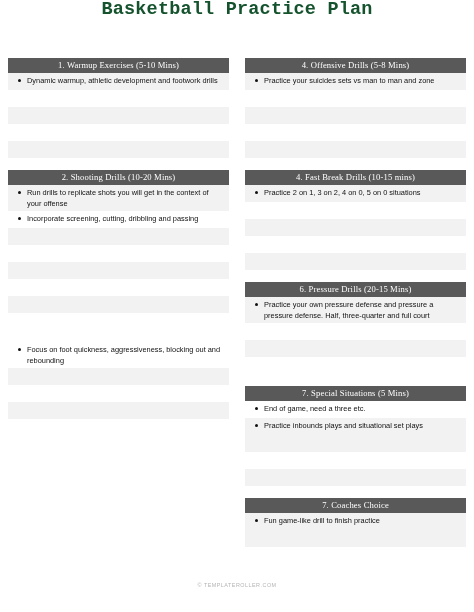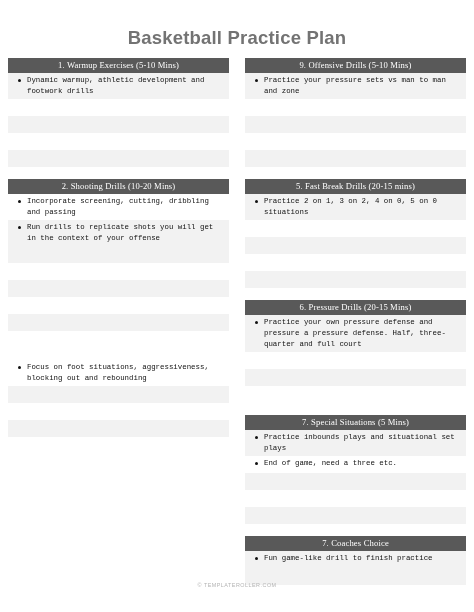--- a/index.html
+++ b/index.html
@@ -16,27 +16,26 @@
   }
   .page {
     position: relative;
     width: 474px;
     height: 612px;
     background: #ffffff;
     box-sizing: border-box;
   }
   .doc-title {
     text-align: center;
-    font-family: Liberation Sans, sans-serif;
+    font-family: Liberation Mono, monospace;
     font-weight: bold;
     font-size: 18.5px;
     letter-spacing: 0.2px;
-    color: #737373;
+    color: #14532d;
     margin: 0;
-    padding-top: 28px;
     padding-bottom: 0;
     line-height: 1.1;
   }
   .columns {
     position: absolute;
     top: 58px;
     left: 0;
     width: 444px;
     display: flex;
     flex-direction: row;
@@ -98,21 +97,21 @@
   .bullet-dot {
     flex: 0 0 auto;
     width: 3px;
     height: 3px;
     border-radius: 50%;
     background: #111111;
     margin-top: 4px;
   }
   .bullet-text {
     flex: 1 1 auto;
-    font-family: Liberation Mono, monospace;
+    font-family: Liberation Sans, sans-serif;
   }
   .spacer-md { height: 12px; }
   .footer {
     position: absolute;
     left: 0;
     bottom: 24px;
     width: 474px;
     text-align: center;
     font-family: "Liberation Sans", "DejaVu Sans", sans-serif;
     font-size: 5.4px;
@@ -146,75 +145,75 @@
             <div class="row filler plain">&nbsp;</div>
             <div class="row filler shaded">&nbsp;</div>
             <div class="row filler plain">&nbsp;</div>
             <div class="row filler shaded">&nbsp;</div>
           </div>
         </div>
         <div class="spacer-md"></div>
         <div class="section">
           <div class="section-header">2. Shooting Drills (10-20 Mins)</div>
           <div class="section-body">
+            <div class="row shaded">
+              <div class="bullet-item">
+                <span class="bullet-dot"></span>
+                <span class="bullet-text">Run drills to replicate shots you will get in the context of your offense</span>
+              </div>
+            </div>
             <div class="row plain">
               <div class="bullet-item">
                 <span class="bullet-dot"></span>
                 <span class="bullet-text">Incorporate screening, cutting, dribbling and passing</span>
               </div>
             </div>
-            <div class="row shaded">
-              <div class="bullet-item">
-                <span class="bullet-dot"></span>
-                <span class="bullet-text">Run drills to replicate shots you will get in the context of your offense</span>
-              </div>
-            </div>
             <div class="row filler shaded">&nbsp;</div>
             <div class="row filler plain">&nbsp;</div>
             <div class="row filler shaded">&nbsp;</div>
             <div class="row filler plain">&nbsp;</div>
             <div class="row filler shaded">&nbsp;</div>
             <div class="row filler plain">&nbsp;</div>
           </div>
         </div>
         <div class="spacer-md"></div>
         <div class="section">
           <div class="section-body">
             <div class="row plain">
               <div class="bullet-item">
                 <span class="bullet-dot"></span>
-                <span class="bullet-text">Focus on foot situations, aggressiveness, blocking out and rebounding</span>
+                <span class="bullet-text">Focus on foot quickness, aggressiveness, blocking out and rebounding</span>
               </div>
             </div>
             <div class="row filler shaded">&nbsp;</div>
             <div class="row filler plain">&nbsp;</div>
             <div class="row filler shaded">&nbsp;</div>
             <div class="row filler plain">&nbsp;</div>
           </div>
         </div>
       </div>
     <div class="column" id="right-column">
         <div class="section">
-          <div class="section-header">9. Offensive Drills (5-10 Mins)</div>
-          <div class="section-body">
-            <div class="row shaded">
-              <div class="bullet-item">
-                <span class="bullet-dot"></span>
-                <span class="bullet-text">Practice your pressure sets vs man to man and zone</span>
-              </div>
-            </div>
-            <div class="row filler plain">&nbsp;</div>
-            <div class="row filler shaded">&nbsp;</div>
-            <div class="row filler plain">&nbsp;</div>
-            <div class="row filler shaded">&nbsp;</div>
-          </div>
-        </div>
-        <div class="spacer-md"></div>
-        <div class="section">
-          <div class="section-header">5. Fast Break Drills (20-15 mins)</div>
+          <div class="section-header">4. Offensive Drills (5-8 Mins)</div>
+          <div class="section-body">
+            <div class="row shaded">
+              <div class="bullet-item">
+                <span class="bullet-dot"></span>
+                <span class="bullet-text">Practice your suicides sets vs man to man and zone</span>
+              </div>
+            </div>
+            <div class="row filler plain">&nbsp;</div>
+            <div class="row filler shaded">&nbsp;</div>
+            <div class="row filler plain">&nbsp;</div>
+            <div class="row filler shaded">&nbsp;</div>
+          </div>
+        </div>
+        <div class="spacer-md"></div>
+        <div class="section">
+          <div class="section-header">4. Fast Break Drills (10-15 mins)</div>
           <div class="section-body">
             <div class="row shaded">
               <div class="bullet-item">
                 <span class="bullet-dot"></span>
                 <span class="bullet-text">Practice 2 on 1, 3 on 2, 4 on 0, 5 on 0 situations</span>
               </div>
             </div>
             <div class="row filler plain">&nbsp;</div>
             <div class="row filler shaded">&nbsp;</div>
             <div class="row filler plain">&nbsp;</div>
@@ -233,30 +232,30 @@
             </div>
             <div class="row filler plain">&nbsp;</div>
             <div class="row filler shaded">&nbsp;</div>
             <div class="row filler plain">&nbsp;</div>
           </div>
         </div>
         <div class="spacer-md"></div>
         <div class="section">
           <div class="section-header">7. Special Situations (5 Mins)</div>
           <div class="section-body">
+            <div class="row plain">
+              <div class="bullet-item">
+                <span class="bullet-dot"></span>
+                <span class="bullet-text">End of game, need a three etc.</span>
+              </div>
+            </div>
             <div class="row shaded">
               <div class="bullet-item">
                 <span class="bullet-dot"></span>
                 <span class="bullet-text">Practice inbounds plays and situational set plays</span>
-              </div>
-            </div>
-            <div class="row plain">
-              <div class="bullet-item">
-                <span class="bullet-dot"></span>
-                <span class="bullet-text">End of game, need a three etc.</span>
               </div>
             </div>
             <div class="row filler shaded">&nbsp;</div>
             <div class="row filler plain">&nbsp;</div>
             <div class="row filler shaded">&nbsp;</div>
           </div>
         </div>
         <div class="spacer-md"></div>
         <div class="section">
           <div class="section-header">7. Coaches Choice</div>

